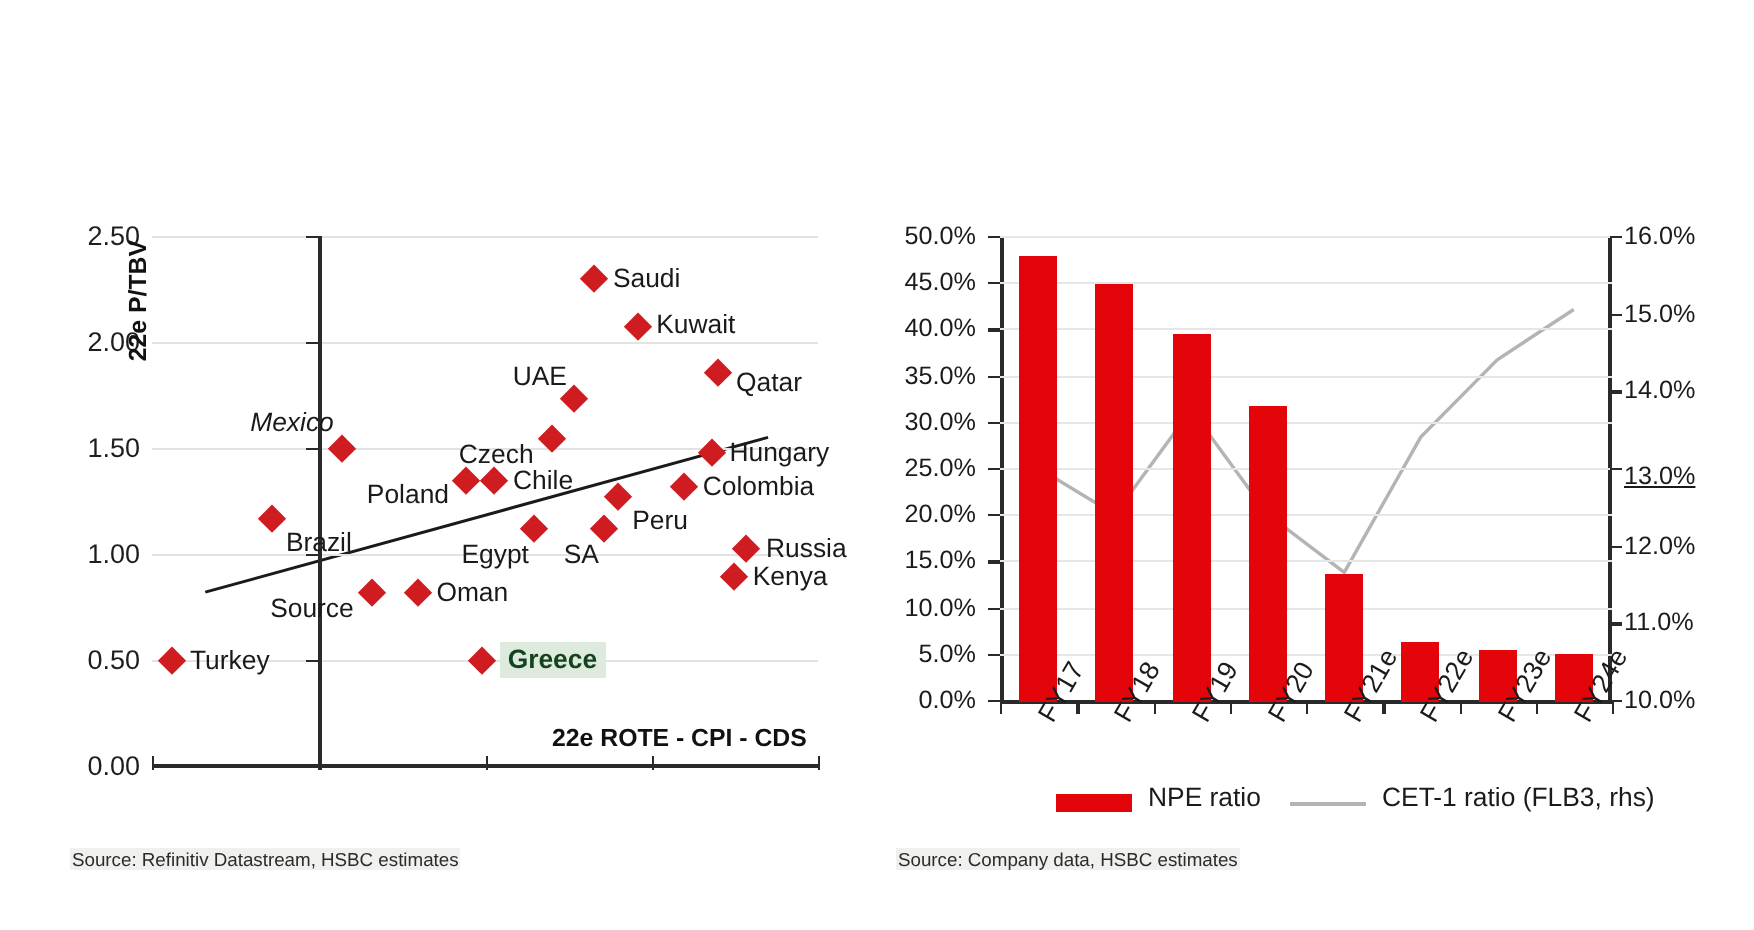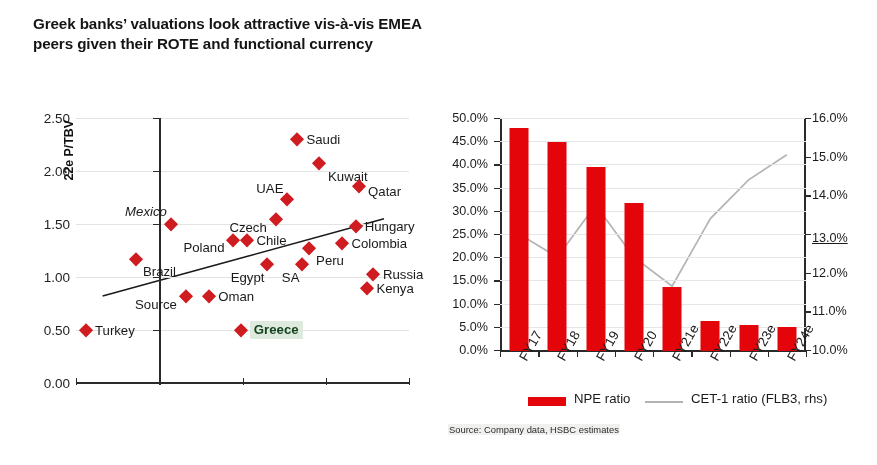--- a/index.html
+++ b/index.html
@@ -147,32 +147,32 @@
   }
   .legend-text {
     position: absolute; left: 46px; top: 1px; font-size: 13.2px; color: #1b1b1b; white-space: nowrap;
   }
 </style>
 </head>
 <body>
 
 <div class="panel" id="panel-left">
 
-  <div class="chart-title" id="title-left">Greek banks’ valuations look attractive vis-à-vis EMEA peers given their ROTE and functional currency</div>
 
   <div id="ytick-labels-left">
       <div class="ylabel-s" style="top: 265px;">0.00</div>
       <div class="ylabel-s" style="top: 212px;">0.50</div>
       <div class="ylabel-s" style="top: 159px;">1.00</div>
       <div class="ylabel-s" style="top: 106px;">1.50</div>
       <div class="ylabel-s" style="top: 53px;">2.00</div>
       <div class="ylabel-s" style="top: 0px;">2.50</div>
     </div>
 
   <div class="axis-title" id="yaxis-title-left">22e P/TBV</div>
+  <div class="axis-title" id="xaxis-title-left">22e ROTE - CPI - CDS</div>
 
   <div id="scatter-plot">
     <svg id="trendline" viewBox="0 0 333 265" preserveAspectRatio="none">
         <line x1="26.64" y1="178.08" x2="308.02500000000003" y2="100.69999999999999" stroke="#1a1a1a" stroke-width="1.5"></line>
       </svg>
   <div class="grid-h" style="top: 212px;"></div>
       <div class="grid-h" style="top: 159px;"></div>
       <div class="grid-h" style="top: 106px;"></div>
       <div class="grid-h" style="top: 53px;"></div>
       <div class="grid-h" style="top: 0px;"></div>
@@ -207,37 +207,38 @@
       <div class="pt-label" style="left: 180.495px; top: 121.9px;">Chile</div>
       <div class="marker" style="left: 191.475px; top: 146.28px;"></div>
       <div class="pt-label" style="transform: translate(-100%, -50%); left: 188.475px; top: 159.28px;">Egypt</div>
       <div class="marker" style="left: 199.8px; top: 100.7px;"></div>
       <div class="pt-label" style="transform: translate(-100%, -50%); left: 190.8px; top: 108.7px;">Czech</div>
       <div class="marker" style="left: 221.445px; top: 21.2px;"></div>
       <div class="pt-label" style="left: 230.445px; top: 21.2px;">Saudi</div>
       <div class="marker" style="left: 211.455px; top: 80.56px;"></div>
       <div class="pt-label" style="transform: translate(-100%, -50%); left: 207.455px; top: 69.56px;">UAE</div>
       <div class="marker" style="left: 243.09px; top: 44.52px;"></div>
-      <div class="pt-label" style="left: 252.09px; top: 58px;">Kuwait</div>
+      <div class="pt-label" style="left: 252.09px; top: 44px;">Kuwait</div>
       <div class="marker" style="left: 226.44px; top: 146.28px;"></div>
       <div class="pt-label" style="transform: translate(-100%, -50%); left: 223.44px; top: 159.28px;">SA</div>
       <div class="marker" style="left: 233.1px; top: 130.38px;"></div>
       <div class="pt-label" style="left: 240.1px; top: 142.38px;">Peru</div>
       <div class="marker" style="left: 291.375px; top: 169.6px;"></div>
       <div class="pt-label" style="left: 300.375px; top: 169.6px;">Kenya</div>
       <div class="marker" style="left: 266.4px; top: 125.08px;"></div>
       <div class="pt-label" style="left: 275.4px; top: 125.08px;">Colombia</div>
       <div class="marker" style="left: 279.72px; top: 108.12px;"></div>
       <div class="pt-label" style="left: 288.72px; top: 108.12px;">Hungary</div>
       <div class="marker" style="left: 283.05px; top: 67.84px;"></div>
       <div class="pt-label" style="left: 292.05px; top: 53px; margin-top: 20px;">Qatar</div>
       <div class="marker" style="left: 297px; top: 155.82px;"></div>
       <div class="pt-label" style="left: 307px; top: 155.82px;">Russia</div>
     </div>
 
+  <div class="source-note" id="source-left">Source: Refinitiv Datastream, HSBC estimates</div>
 </div>
 
 <div class="panel" id="panel-right">
 
   <div id="bar-plot">
     <div class="axis-v2" id="axis-left2"></div>
     <div class="axis-v2" id="axis-right2"></div>
     <div class="axis-h2"></div>
     <svg id="lineseries" viewBox="0 0 306 233" preserveAspectRatio="none">
         <polyline points="19.125,116 57.375,139.2 95.625,87 133.875,139.2 172.125,168.2 210.375,100.5333333333333 248.625,61.866666666666646 286.875,36.73333333333329" fill="none" stroke="#b4b4b4" stroke-width="1.7"></polyline>

